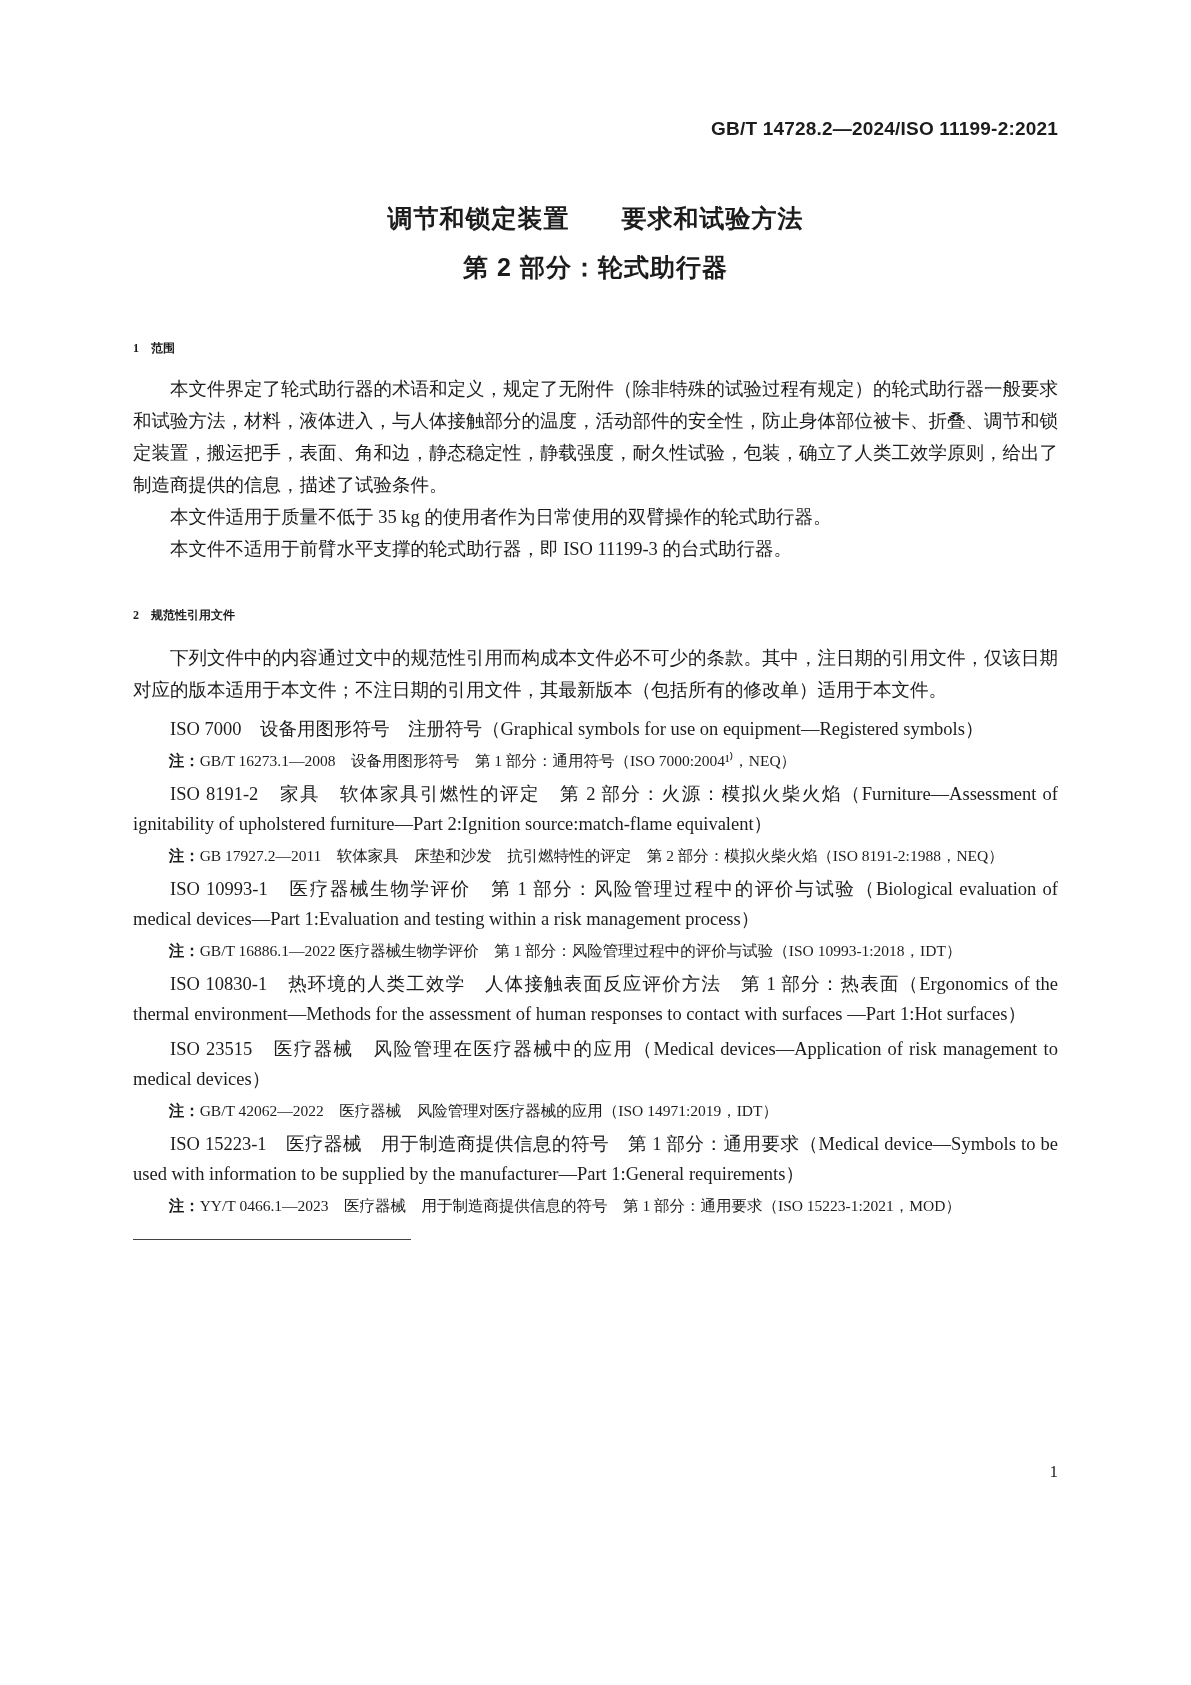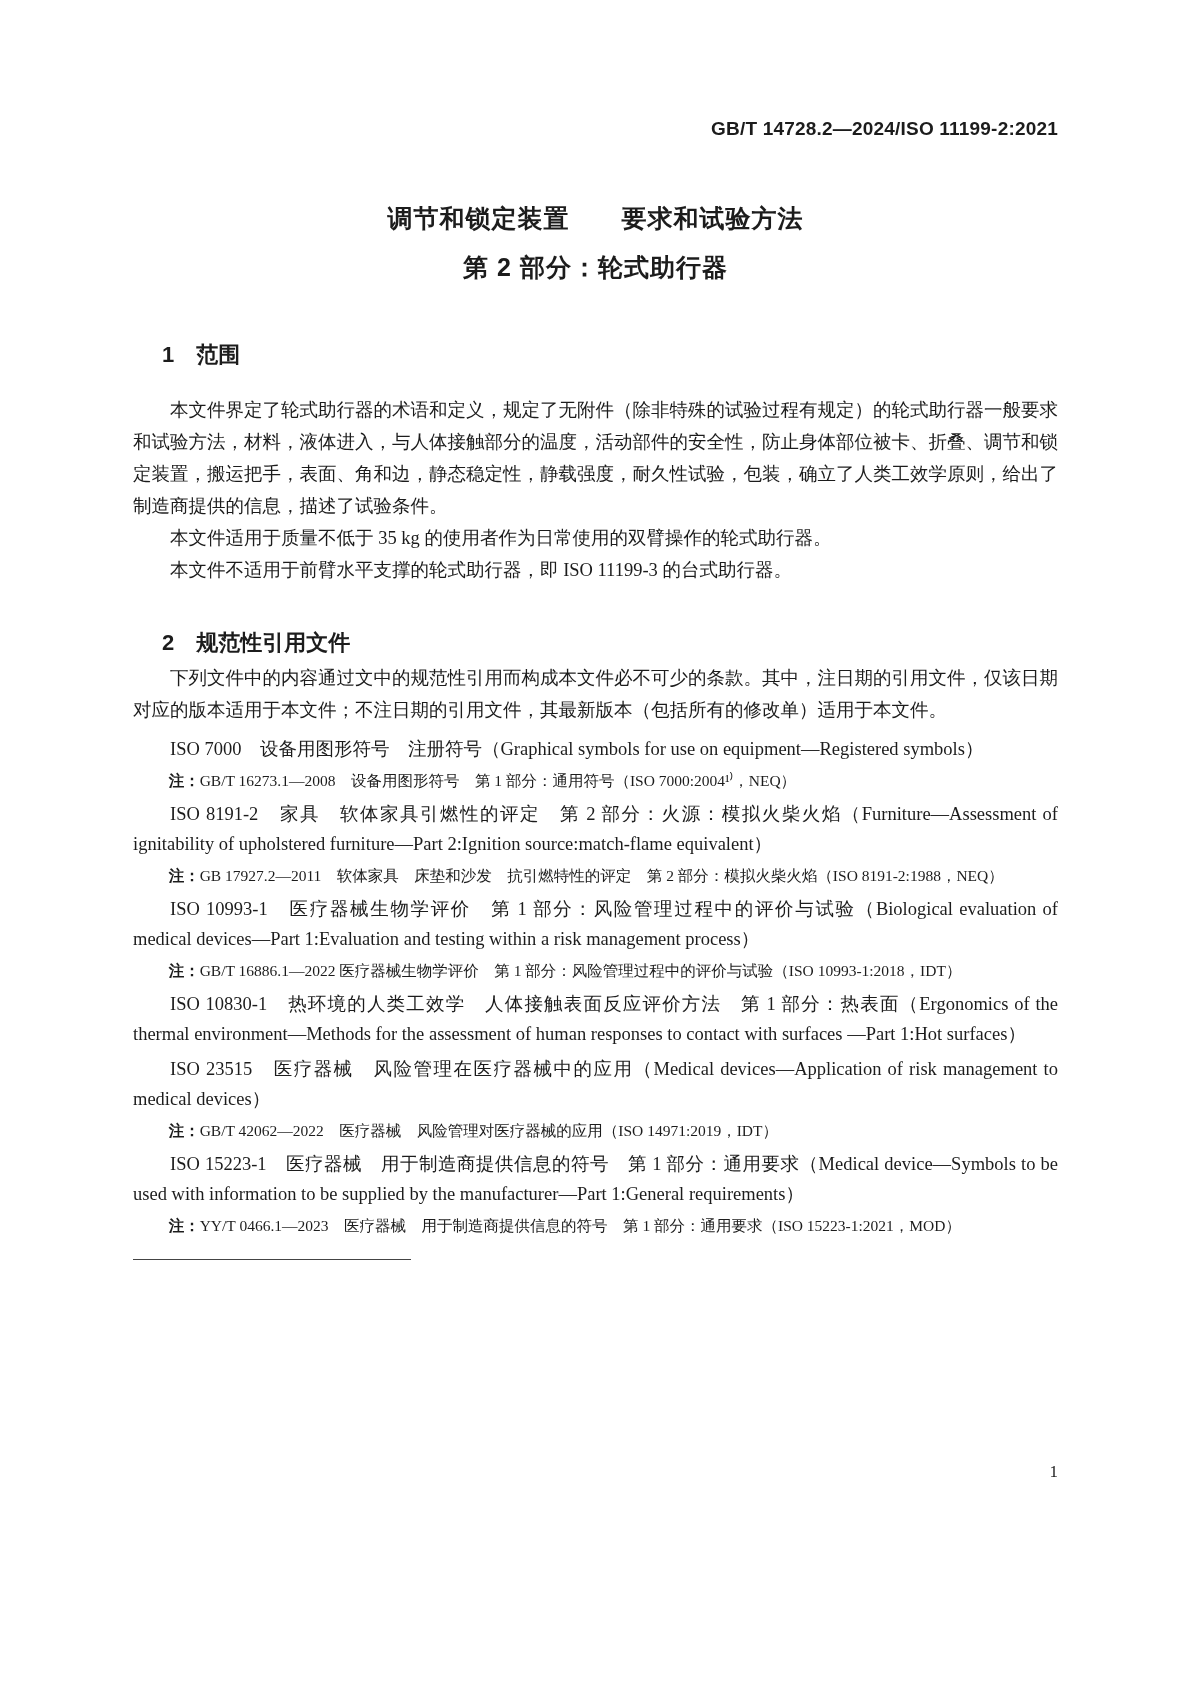--- a/index.html
+++ b/index.html
@@ -31,35 +31,34 @@
   .doc-title {
     text-align: center;
     font-family: "Liberation Sans", sans-serif;
     font-weight: bold;
     font-size: 25px;
     letter-spacing: 1px;
   }
   .title-line1 { margin-top: 62px; }
   .title-line2 { margin-top: 16px; }
   .section-heading {
-    font-family: Liberation Sans, sans-serif;
+    font-family: Liberation Serif, serif;
     font-weight: bold;
-    font-size: 22px;
-    margin-left: 29px;
+    font-size: 12px;
   }
   .sh1 { margin-top: 56px; }
   .sh2 { margin-top: 42px; }
   .para {
     font-size: 18.5px;
     line-height: 32px;
     text-indent: 2em;
     text-align: justify;
   }
-  .p-first { margin-top: 24px; }
-  .p-first2 { margin-top: 4px; }
+  .p-first { margin-top: 16px; }
+  .p-first2 { margin-top: 18px; }
   .ref-entry {
     font-size: 18.5px;
     line-height: 30px;
     text-indent: 2em;
     text-align: justify;
     margin-top: 5px;
   }
   .ref-first { margin-top: 8px; }
   .ref-note {
     font-size: 15.5px;

